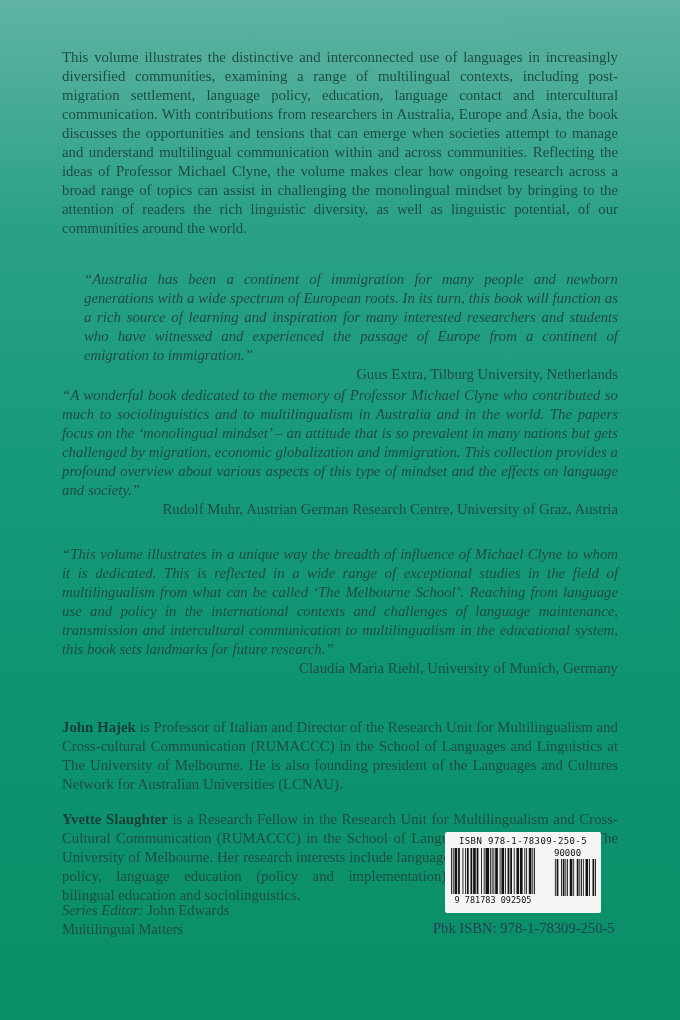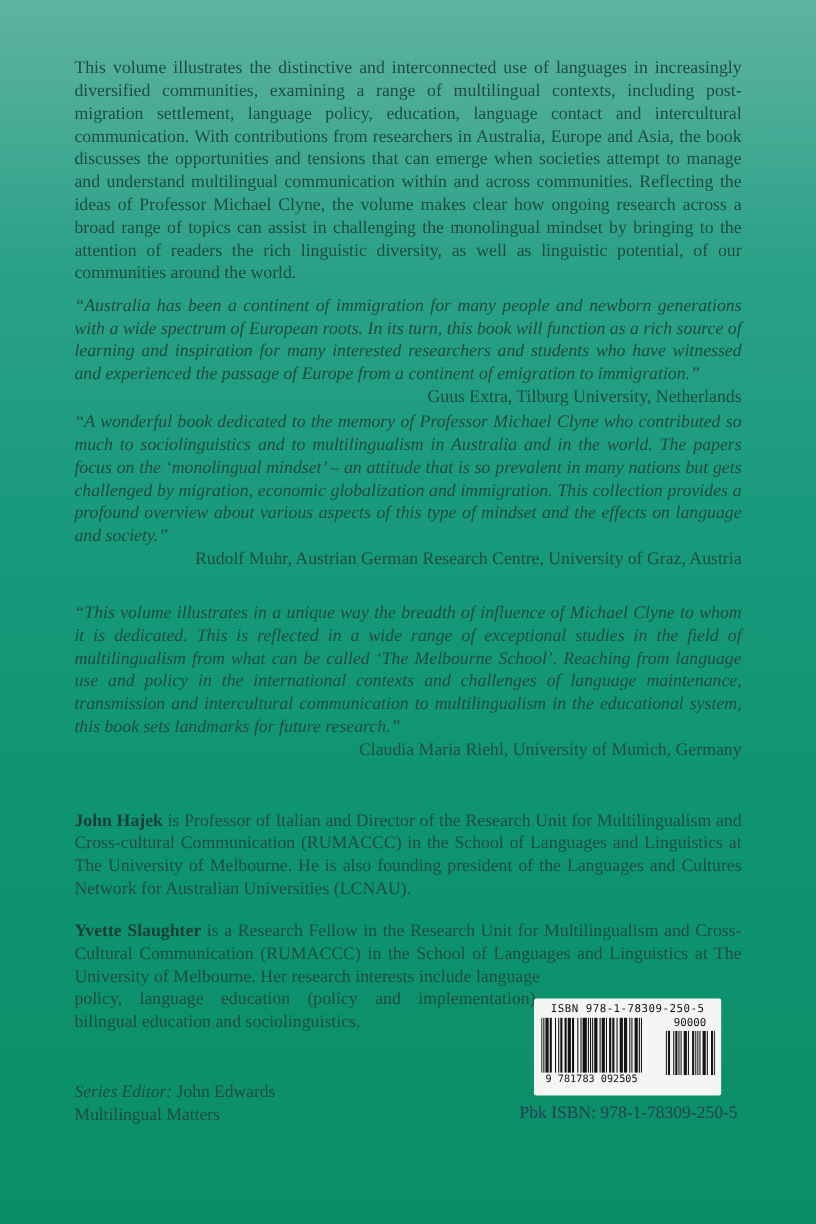--- a/index.html
+++ b/index.html
@@ -13,21 +13,21 @@
   .blurb, .quote, .bio{
     margin:0 62px;
     font-size:14.8px;
     line-height:19px;
     color:#1d4c43;
     text-align:justify;
   }
   .blurb{padding-top:48px;}
   .quote-block{margin-top:0;}
   .quote{font-style:italic;}
-  .q1{margin-top:8px;}
+  .q1{margin-top:32px;padding-left:22px;}
   .q2{margin-top:2px;}
   .q3{margin-top:26px;}
   .attribution{
     margin:0 62px;
     font-size:14.8px;line-height:19px;
     color:#1d4c43;text-align:right;font-style:normal;
   }
   .bio{margin-top:16px;}
   .bio-first{margin-top:40px;}
   .bio strong{font-weight:bold;color:#173f38;}
@@ -46,21 +46,21 @@
     font-family:"DejaVu Sans Mono", monospace;
     font-size:9px;letter-spacing:.4px;text-align:center;color:#101010;white-space:nowrap;
   }
   .bars-row{position:relative;height:58px;margin-top:2px;}
   .main-bars{position:absolute;left:1px;top:0;width:84px;height:46px;}
   .main-bars svg{display:block;}
   .barcode-digits{
     position:absolute;left:0;top:47px;width:86px;text-align:center;
     font-family:"DejaVu Sans Mono", monospace;font-size:8.5px;color:#101010;white-space:nowrap;
   }
-  .addon{position:absolute;right:0;top:0;width:42px;text-align:center;}
+  .addon{position:absolute;right:0;top:0;width:42px;}
   .addon-price{font-family:"DejaVu Sans Mono", monospace;font-size:9px;line-height:10px;color:#101010;}
   .addon-bars{width:42px;height:37px;margin-top:1px;}
   svg rect{fill:#131313;}
 </style>
 </head>
 <body style="background: linear-gradient(rgb(95, 179, 162) 0%, rgb(42, 161, 135) 22%, rgb(23, 153, 123) 45%, rgb(14, 148, 113) 68%, rgb(10, 142, 102) 100%);">
 
 <div class="cover">
 
   <p class="blurb">This volume illustrates the distinctive and interconnected use of languages in increasingly diversified communities, examining a range of multilingual contexts, including post-migration settlement, language policy, education, language contact and intercultural communication. With contributions from researchers in Australia, Europe and Asia, the book discusses the opportunities and tensions that can emerge when societies attempt to manage and understand multilingual communication within and across communities. Reflecting the ideas of Professor Michael Clyne, the volume makes clear how ongoing research across a broad range of topics can assist in challenging the monolingual mindset by bringing to the attention of readers the rich linguistic diversity, as well as linguistic potential, of our communities around the world.</p>

